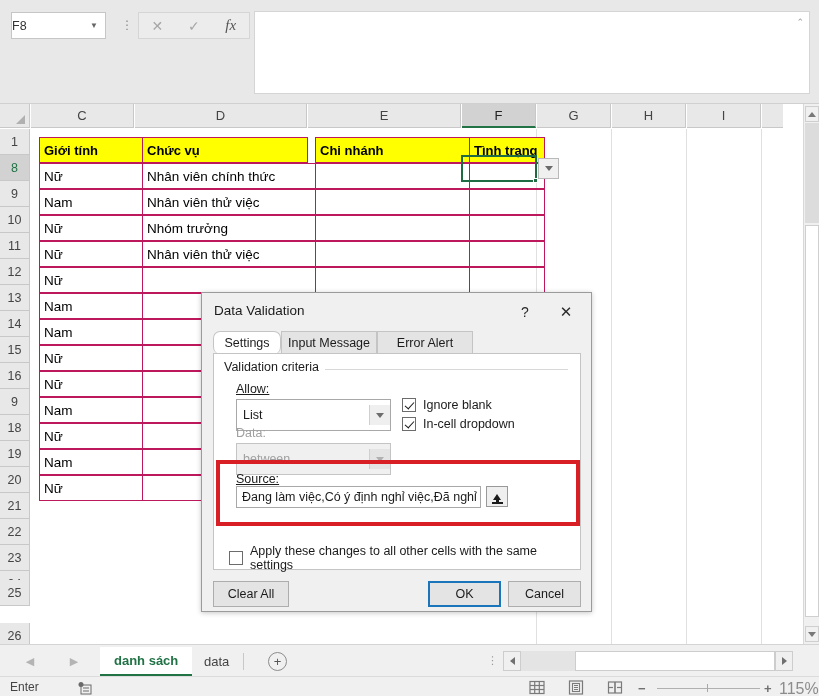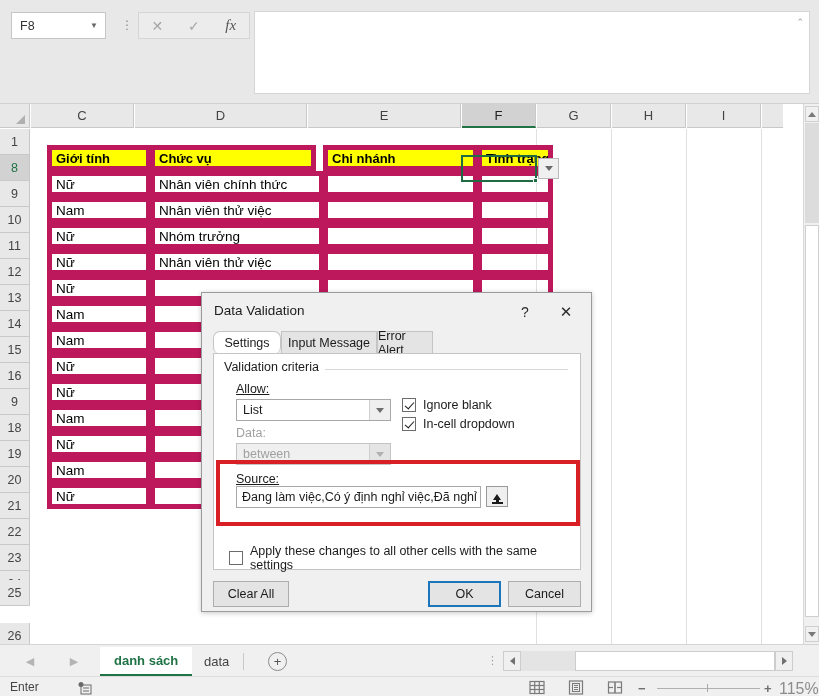--- a/index.html
+++ b/index.html
@@ -21,21 +21,21 @@
     position: absolute; left: 0; top: 0; width: 819px; height: 104px;
     background: #e8e8e8;
     border-bottom: 1px solid #d0d0d0;
   }
   .namebox {
     position: absolute; left: 11px; top: 12px; width: 95px; height: 27px;
     background: #ffffff; border: 1px solid #c6c6c6;
     display: flex; align-items: center;
   }
   .namebox .nb-text {
-    flex: 1; padding-left: 8px; font-size: 12.5px; color: #333;
+    flex: 1; font-size: 12.5px; color: #333;
   }
   .namebox .nb-arrow {
     width: 22px; text-align: center; font-size: 8px; color: #666; line-height: 1;
   }
   .fb-dots {
     position: absolute; left: 121px; top: 18px; width: 6px; height: 16px;
     color: #8a8a8a; font-size: 12px; text-align: center; line-height: 14px;
     letter-spacing: 0; 
   }
   .fb-buttons {
@@ -87,21 +87,21 @@
   }
   .rowhead.sel { background: #d2d2d2; color: #217346; }
   .cell {
     position: absolute; height: 26px;
     display: flex; align-items: center;
     padding-left: 4px;
     font-size: 13.5px; color: #000;
     overflow: hidden; white-space: nowrap;
   }
   .cell.bordered {
-    border: 5px solid #be185d; margin: 16px;
+    border: 1px solid #be185d; margin: 8px;
   }
   .cell.hdr {
     background: #ffff00; font-weight: bold; font-size: 13px;
   }
   .gridline-v {
     position: absolute; width: 1px; background: #e0e0e0;
   }
   .selbox {
     position: absolute; border: 2px solid #1f6b42; background: transparent;
   }
@@ -256,21 +256,21 @@
   }
   .grp-line {
     position: absolute; left: 10px; right: 12px; top: 15px; height: 1px; background: #d8d8d8;
   }
   .fld-label {
     position: absolute; font-size: 12.5px; color: #1b1b1b;
   }
   .fld-label.dim { color: #a0a0a0; }
   .ul { text-decoration: underline; }
   .combo {
-    position: absolute; height: 22px; background: #ffffff;
+    position: absolute; height: 32px; background: #ffffff;
     border: 1px solid #a8a8a8; display: flex; align-items: center;
   }
   .combo .cv { flex: 1; padding-left: 6px; font-size: 12.5px; color: #1b1b1b; }
   .combo .carrow {
     width: 21px; height: 20px; background: #efefef; border-left: 1px solid #cfcfcf;
     display: flex; align-items: center; justify-content: center;
   }
   .combo .carrow i {
     border-style: solid; border-width: 5px 4px 0 4px;
     border-color: #6d6d6d transparent transparent transparent;
@@ -561,21 +561,21 @@
   </div>
 
   <div class="dialog">
     <div class="dlg-title">Data Validation</div>
     <div class="dlg-help">?</div>
     <div class="dlg-close">✕</div>
 
     <div class="dlg-tabs">
       <div class="dtab active" style="left:0; width:68px;border-radius:7px;">Settings</div>
       <div class="dtab" style="left:68px; width:96px;">Input Message</div>
-      <div class="dtab" style="left:164px; width:56px;">Error Alert</div>
+      <div class="dtab" style="left:164px; width:96px;">Error Alert</div>
     </div>
 
     <div class="dlg-panel">
       <div class="grp-line"></div>
       <div class="grp-label">Validation criteria</div>
 
       <div class="fld-label ul" style="left:22px; top:28px;">Allow:</div>
       <div class="combo" style="left:22px; top:45px; width:155px;">
         <div class="cv">List</div>
         <div class="carrow">

